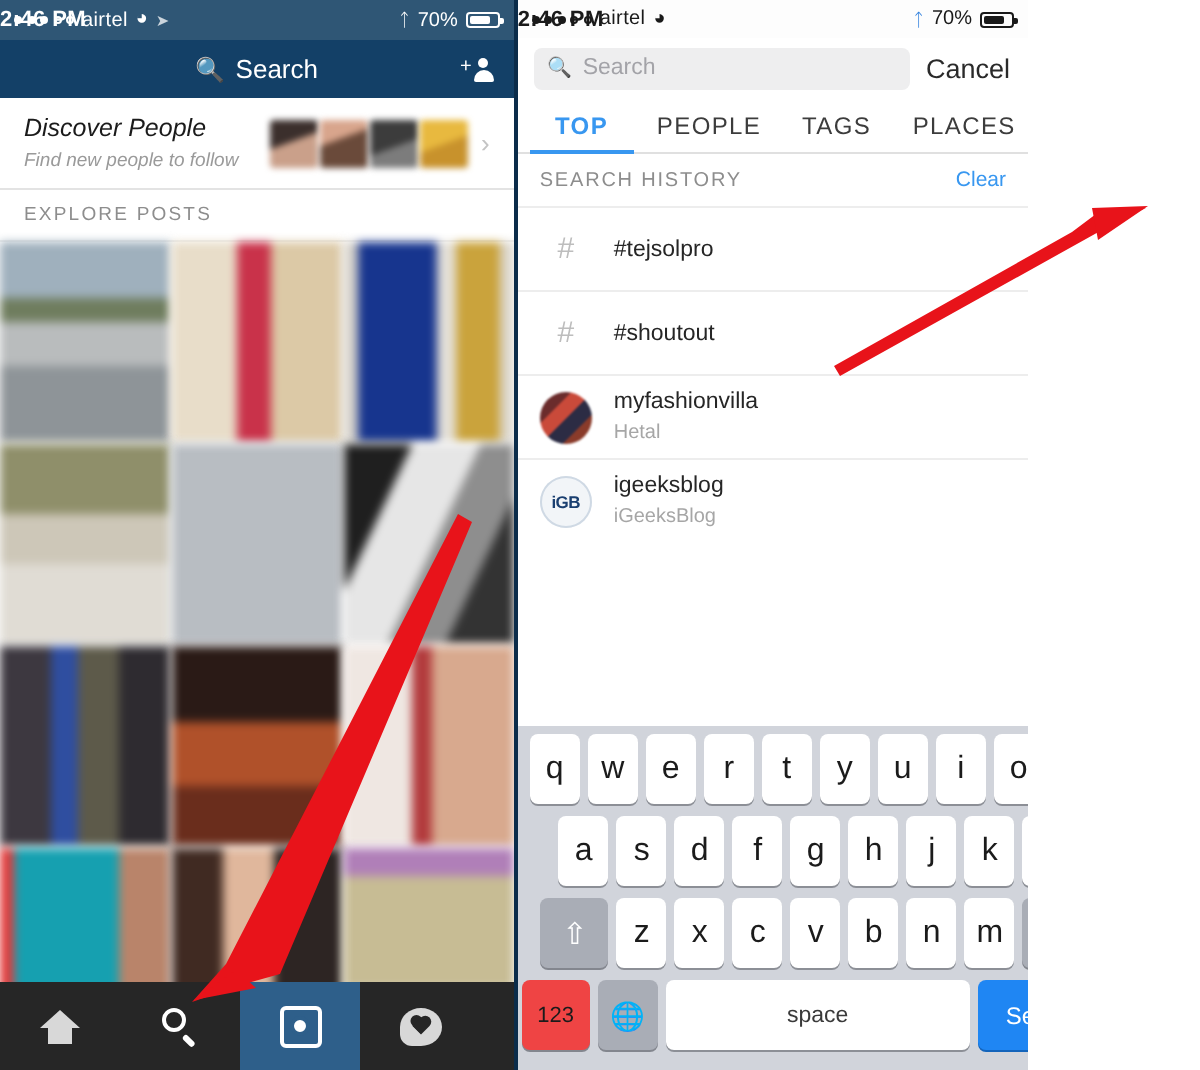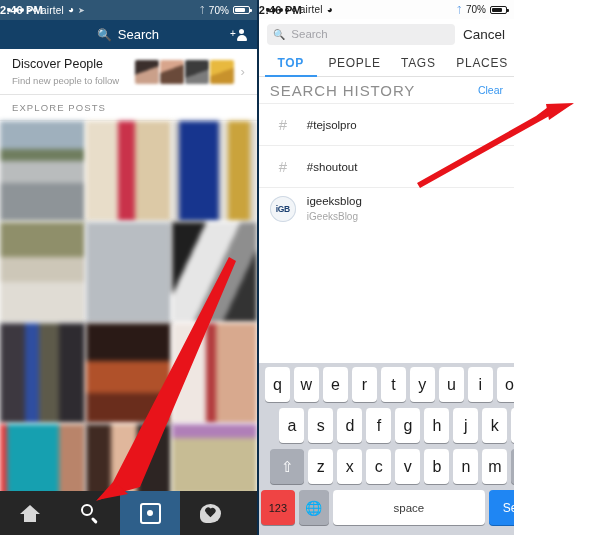--- a/index.html
+++ b/index.html
@@ -44,21 +44,21 @@
   .adduser{position:absolute;right:10px;top:50%;transform:translateY(-50%);display:flex;align-items:flex-end;gap:1px;}
   .adduser .plus{font-size:10px;line-height:1;margin-bottom:2px;}
   .adduser .person{position:relative;width:10px;height:12px;}
   .adduser .person .head{position:absolute;top:0;left:2.5px;width:5px;height:5px;border-radius:50%;background:#fff;}
   .adduser .person .body{position:absolute;bottom:0;left:0;width:10px;height:6px;border-radius:5px 5px 1px 1px;background:#fff;}
 
   .discover{
     height:46px;display:flex;align-items:center;padding:0 12px;
     border-bottom:1px solid #e3e3e3;box-sizing:border-box;background:#fff;
   }
-  .discover-txt{flex:1;}
+  .discover-txt{flex:1;font-style:italic;}
   .discover-title{font-size:12.5px;color:#1b1b1b;line-height:1.25;}
   .discover-sub{font-size:9.5px;color:#9a9a9a;margin-top:2px;}
   .discover-thumbs{display:flex;align-items:center;gap:1px;margin-right:7px;}
   .dthumb{width:24px;height:24px;border-radius:2px;filter:blur(1.6px);}
   .chev{color:#c4c4c4;font-size:13px;}
 
   .explore-hdr{
     height:26px;display:flex;align-items:center;padding:0 12px;
     font-size:9.5px;letter-spacing:1.1px;color:#8d8d8d;background:#fff;
     border-bottom:1px solid #eee;box-sizing:border-box;
@@ -107,21 +107,21 @@
   .searchfield .mag-sm{color:#9b9b9f;font-size:10px;}
   .searchfield .ph{color:#a3a3a8;font-size:11.5px;}
   .cancel-btn{font-size:13.5px;color:#2a2a2a;padding-right:1px;}
 
   .tabs{height:27px;display:flex;align-items:stretch;border-bottom:1px solid #e0e0e0;background:#fff;}
   .tabitem{flex:1;display:flex;align-items:center;justify-content:center;font-size:12px;letter-spacing:.7px;color:#3c3c3c;position:relative;}
   .tabitem.active{color:#3897f0;font-weight:bold;}
   .tabitem.active::after{content:"";position:absolute;left:6px;right:6px;bottom:-1px;height:2px;background:#3897f0;}
 
   .hist-hdr{height:26px;display:flex;align-items:center;justify-content:space-between;padding:0 11px;box-sizing:border-box;background:#fff;}
-  .hist-label{font-size:15px;letter-spacing:.9px;color:#8d8d8d;}
+  .hist-label{font-size:10px;letter-spacing:.9px;color:#8d8d8d;}
   .clear-link{font-size:10.5px;color:#3897f0;}
 
   .hist-list{background:#fff;}
   .hist-row{height:42px;display:flex;align-items:center;padding:0 11px;border-top:1px solid #ededed;box-sizing:border-box;}
   .hash-ic{width:26px;text-align:center;font-size:15px;color:#bdbdbd;margin-right:11px;}
   .hist-tag{font-size:11.5px;color:#262626;text-align:center;}
   .avatar{width:26px;height:26px;border-radius:50%;margin-right:11px;overflow:hidden;flex:0 0 auto;
     display:flex;align-items:center;justify-content:center;font-size:8px;color:#fff;}
   .av-fashion{background:
      linear-gradient(135deg,#6b2c2c 0 30%,#c94a3a 30% 50%,#2c2c44 50% 72%,#8a3b2a 72% 100%);
@@ -320,20 +320,27 @@
     <div class="hist-list">
       <div class="hist-row">
         <span class="hash-ic">#</span>
         <span class="hist-tag">#tejsolpro</span>
       </div>
       <div class="hist-row">
         <span class="hash-ic">#</span>
         <span class="hist-tag">#shoutout</span>
       </div>
       <div class="hist-row">
+        <span class="avatar av-fashion"></span>
+        <span class="acct-txt">
+          <span class="acct-name">myfashionvilla</span>
+          <span class="acct-sub">Hetal</span>
+        </span>
+      </div>
+      <div class="hist-row">
         <span class="avatar av-igb">iGB</span>
         <span class="acct-txt">
           <span class="acct-name">igeeksblog</span>
           <span class="acct-sub">iGeeksBlog</span>
         </span>
       </div>
     </div>
 
     <div class="kb">
       <div class="kbrow r1">

